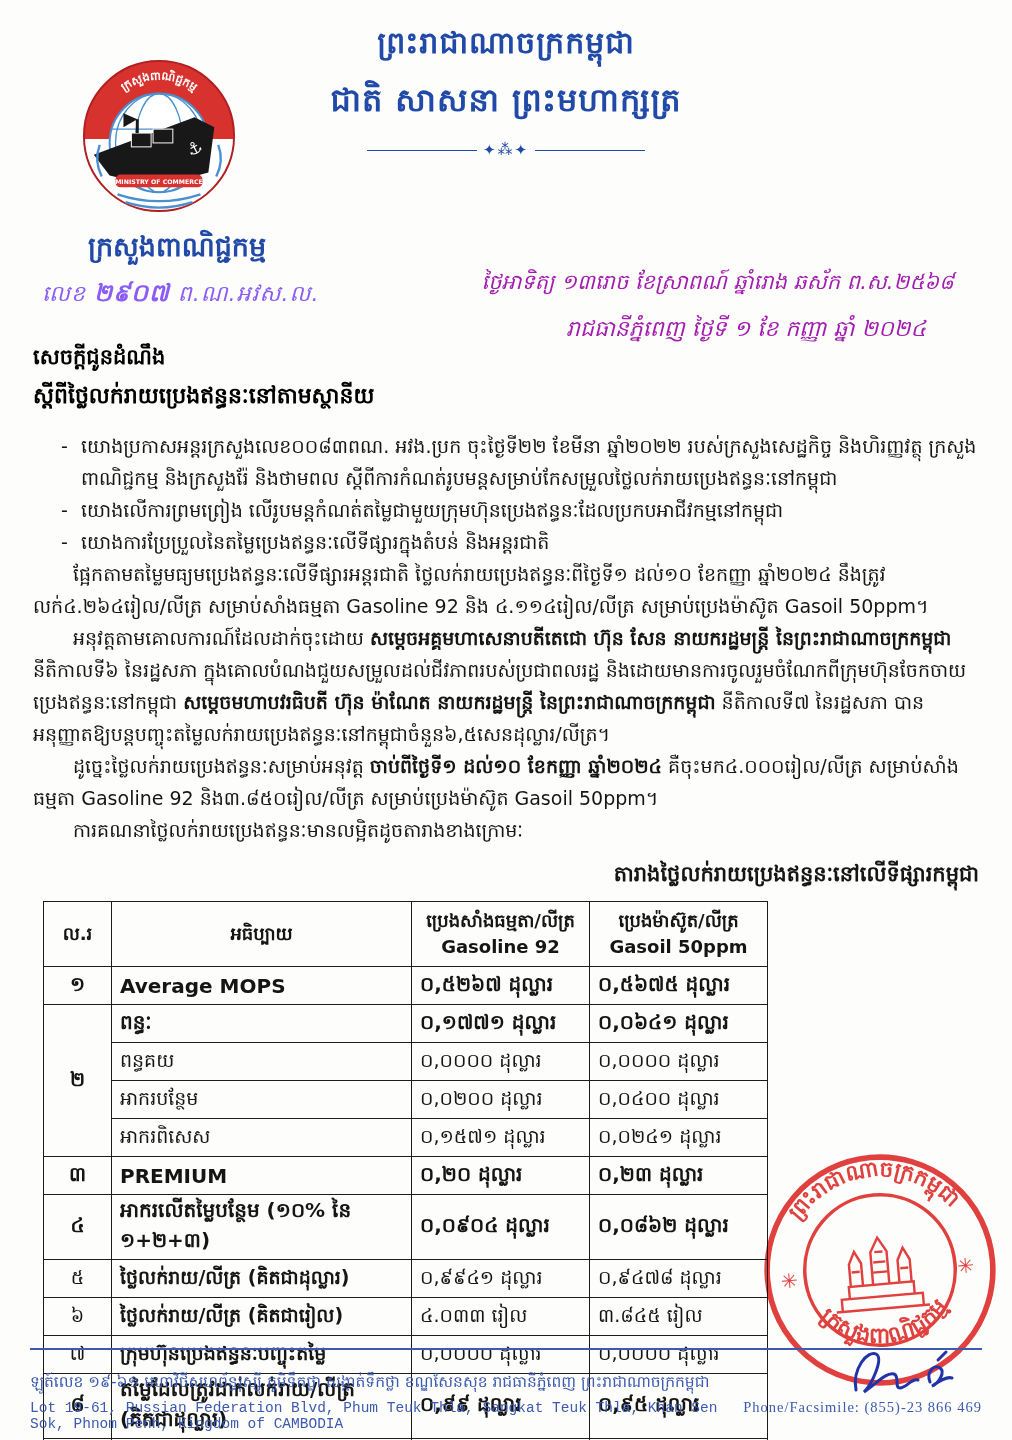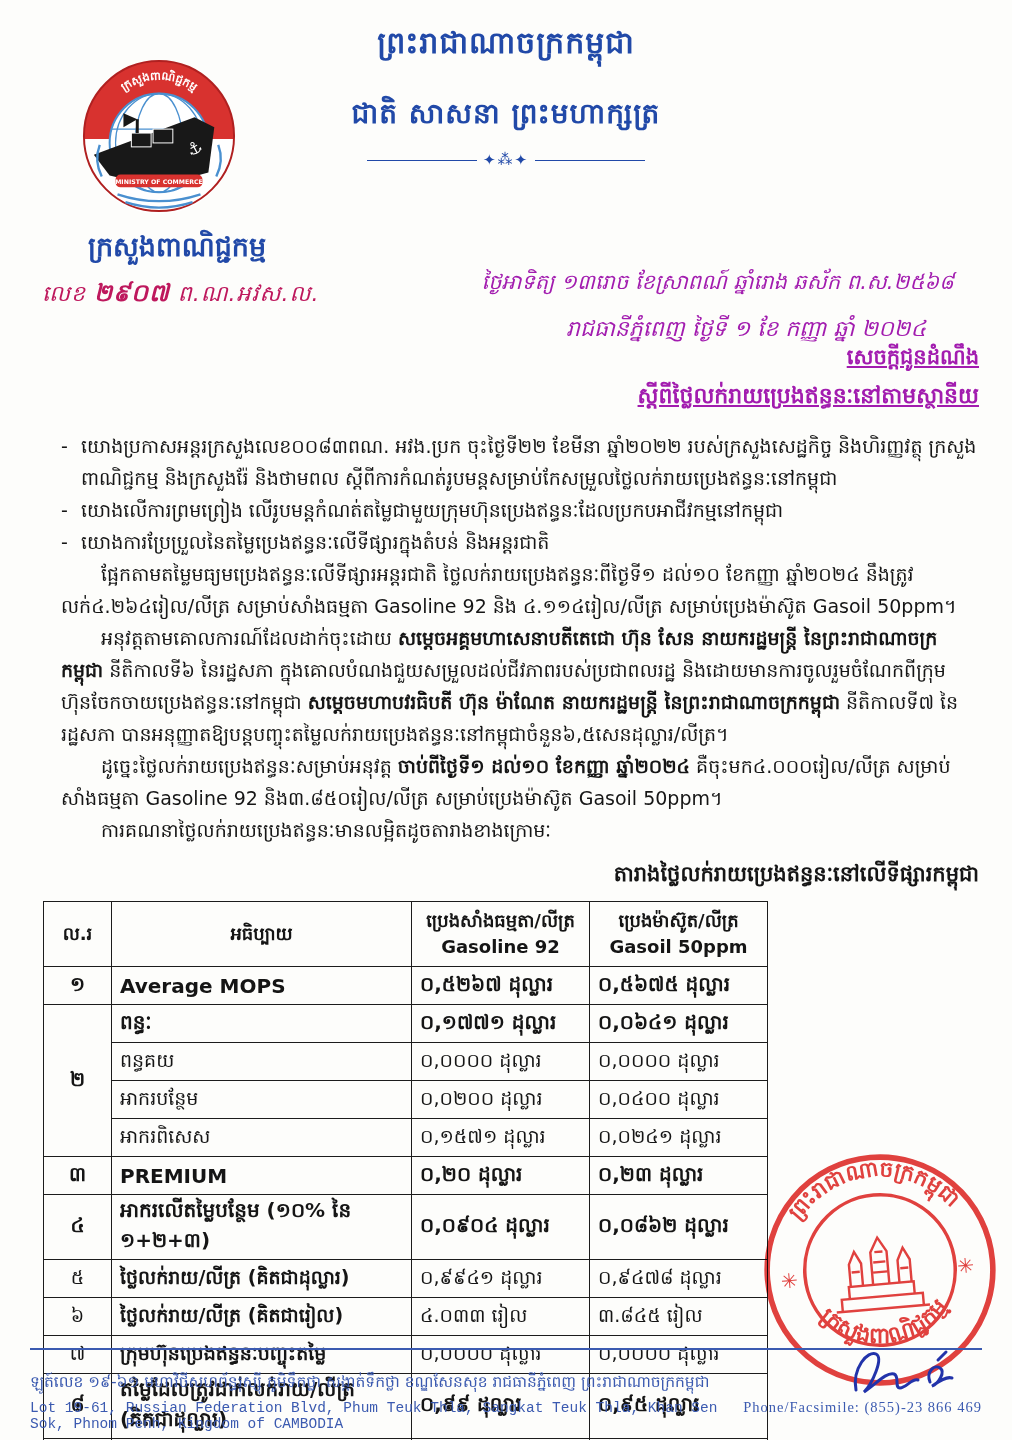--- a/index.html
+++ b/index.html
@@ -4,44 +4,44 @@
 <style>
   html,body{margin:0;padding:0;background:#e8e8e8;}
   .page{
     position:relative;width:1012px;height:1440px;margin:0 auto;
     background:#fdfdfb;overflow:hidden;
     font-family:"DejaVu Sans",sans-serif;color:#151515;
   }
   
   .kingdom{position:absolute;top:24px;left:0;width:100%;text-align:center;color:#2149a8;}
   .kingdom .l1{font-size:30px;font-weight:bold;letter-spacing:1px;}
-  .kingdom .l2{font-size:28px;font-weight:bold;margin-top:28px;letter-spacing:1px;}
+  .kingdom .l2{font-size:32px;font-weight:bold;margin-top:12px;letter-spacing:1px;}
   .ornament{display:flex;align-items:center;justify-content:center;margin-top:14px;color:#2149a8;}
   .orn-line{width:110px;height:0;border-top:1.5px solid #2149a8;}
   .orn-glyphs{font-size:15px;padding:0 6px;letter-spacing:2px;}
   .logo-wrap{position:absolute;top:58px;left:80px;width:158px;height:158px;}
   .ministry-name{position:absolute;top:230px;left:22px;width:310px;text-align:center;
     color:#2149a8;font-size:27px;font-weight:bold;}
-  .ref-line{position:absolute;top:278px;left:42px;color:#be185d;font-size:22px;
+  .ref-line{position:absolute;top:278px;left:42px;color:#8b5cf6;font-size:22px;
     font-style:italic;letter-spacing:1px;}
   .ref-line b{font-size:24px;}
   .hand-dates{position:absolute;top:268px;right:58px;text-align:right;color:#a21caf;
     font-style:italic;}
   .hand-dates .d1{font-size:21px;}
   .hand-dates .d2{font-size:22px;margin-top:16px;padding-right:28px;}
   
   .doc-body{position:absolute;top:343px;left:33px;width:946px;}
-  .doc-title{text-align:right;color:#a21caf;text-decoration:underline;}
+  .doc-title{text-align:left;color:#000000;}
   .doc-title .t1{font-size:21px;font-weight:bold;}
   .doc-title .t2{font-size:22px;font-weight:bold;margin-top:8px;}
   .text-block{margin-top:16px;font-size:19px;line-height:32px;}
   .bullet{display:flex;}
   .bullet .dash{width:20px;flex:none;padding-left:28px;box-sizing:content-box;}
   .bullet .btext{flex:1;}
-  .para{text-indent:40px;margin-left:28px;}
+  .para{text-indent:40px;}
   .km-bold{font-weight:bold;}
   
   .table-title{text-align:right;font-size:21px;font-weight:bold;margin:14px 0 10px 0;}
   table.price{border-collapse:collapse;margin-left:10px;width:724px;table-layout:fixed;}
   table.price th,table.price td{border:1.6px solid #1c1c1c;padding:2px 8px;}
   table.price th{font-size:18px;font-weight:bold;line-height:1.45;padding:6px 4px;}
   table.price td{height:33px;font-size:19px;}
   td.c-no{text-align:center;font-size:20px;}
   td.c-label{text-align:left;padding-left:12px;}
   td.c-val{}

